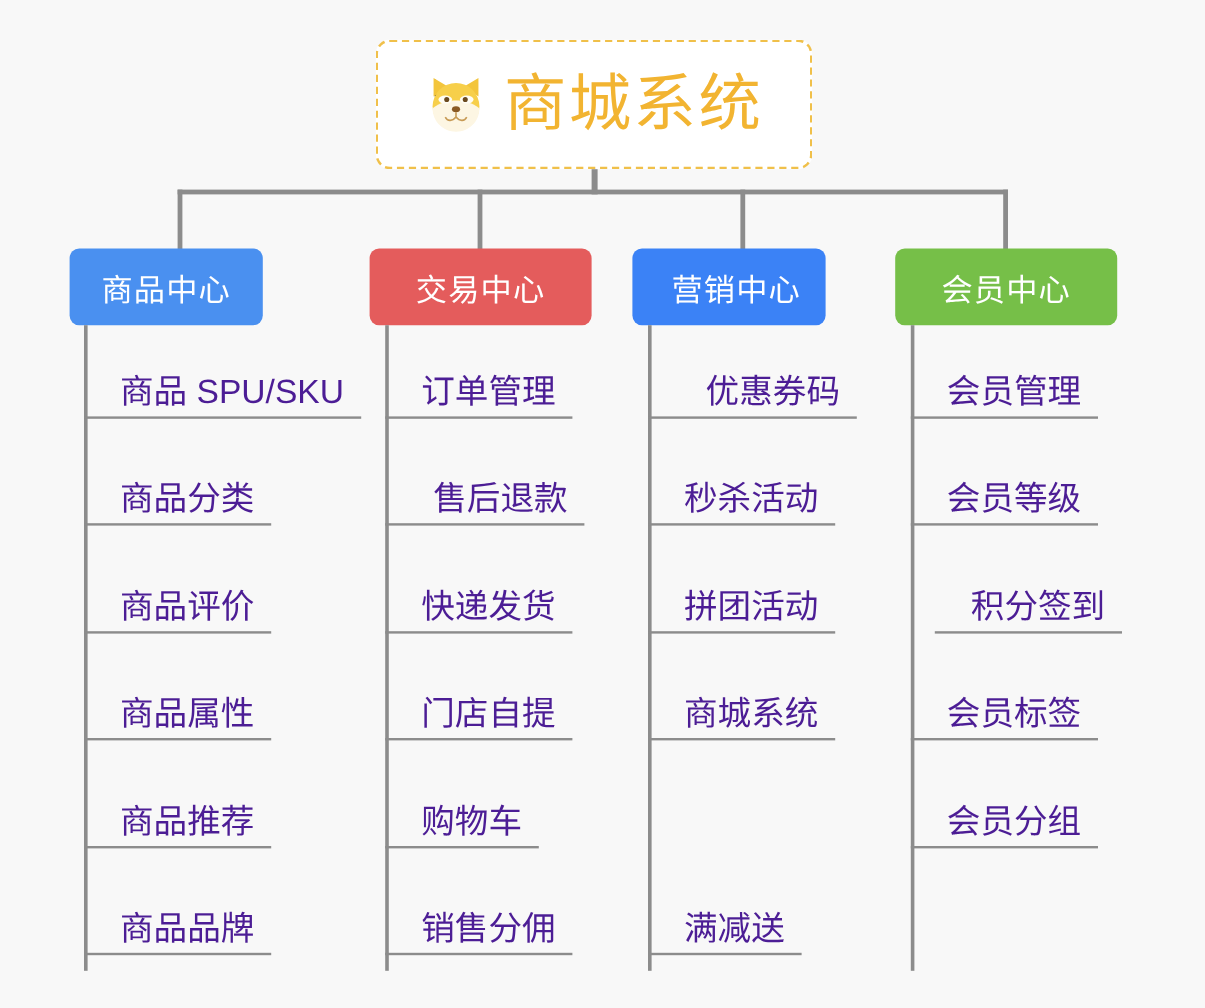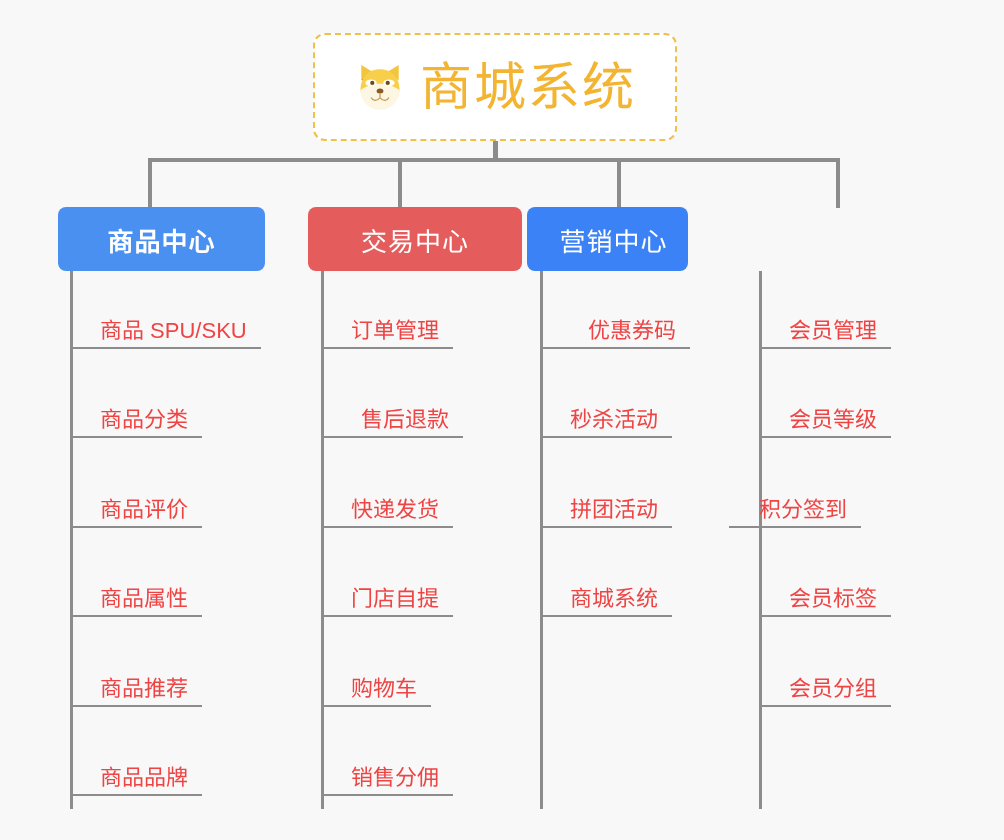--- a/index.html
+++ b/index.html
@@ -88,23 +88,23 @@
     position: absolute;
     box-sizing: border-box;
     height: 44px;
     display: flex;
     align-items: flex-end;
     border-bottom: 2px solid #8c8c8c;
     padding: 0 14px 4px 30px;
     white-space: nowrap;
   }
   .leaf-label {
-    font-size: 22px;
+    font-size: 28px;
     line-height: 1.1;
-    color: #ef4444;
+    color: #4c1d95;
     white-space: nowrap;
   }
 </style>
 </head>
 <body style="background: rgb(248, 248, 248);">
 
 <div id="mindmap">
 
   <div class="root-node" style="border-color: rgb(240, 192, 74); background: rgb(255, 255, 255);">
     <svg class="root-logo" viewBox="0 0 64 64" aria-hidden="true">
@@ -127,21 +127,21 @@
 
   <div class="conn conn-v" style="left: 493px; top: 141px; width: 5px; height: 21px; background: rgb(140, 140, 140);"></div>
 
   <div class="conn conn-h" style="left: 148px; top: 158px; width: 692px; height: 4px; background: rgb(140, 140, 140);"></div>
 
   <div class="conn conn-v" style="left: 148px; top: 158px; height: 50px; background: rgb(140, 140, 140);"></div>
   <div class="conn conn-v" style="left: 398px; top: 158px; height: 50px; background: rgb(140, 140, 140);"></div>
   <div class="conn conn-v" style="left: 617px; top: 158px; height: 50px; background: rgb(140, 140, 140);"></div>
   <div class="conn conn-v" style="left: 836px; top: 158px; height: 50px; background: rgb(140, 140, 140);"></div>
 
-  <div class="cat-box" style="left: 58px; top: 207px; width: 207px; background: rgb(74, 144, 240); font-weight: bold;">
+  <div class="cat-box" style="left: 58px; top: 207px; width: 161px; background: rgb(74, 144, 240);">
     <span>商品中心</span>
   </div>
   <div class="trunk" style="left: 70px; top: 271px; height: 538px; background: rgb(140, 140, 140);"></div>
 
   <div class="leaf" style="left:70px; top:305px;">
     <span class="leaf-label">商品 SPU/SKU</span>
   </div>
   <div class="leaf" style="left:70px; top:394px;">
     <span class="leaf-label">商品分类</span>
   </div>
@@ -151,21 +151,21 @@
   <div class="leaf" style="left:70px; top:573px;">
     <span class="leaf-label">商品属性</span>
   </div>
   <div class="leaf" style="left:70px; top:663px;">
     <span class="leaf-label">商品推荐</span>
   </div>
   <div class="leaf" style="left:70px; top:752px;">
     <span class="leaf-label">商品品牌</span>
   </div>
 
-  <div class="cat-box" style="left: 308px; top: 207px; width: 214px; background: rgb(228, 92, 92);">
+  <div class="cat-box" style="left: 308px; top: 207px; width: 185px; background: rgb(228, 92, 92);">
     <span>交易中心</span>
   </div>
   <div class="trunk" style="left: 321px; top: 271px; height: 538px; background: rgb(140, 140, 140);"></div>
 
   <div class="leaf" style="left:321px; top:305px;">
     <span class="leaf-label">订单管理</span>
   </div>
   <div class="leaf" style="left:321px; top:394px;padding-left:40px;">
     <span class="leaf-label">售后退款</span>
   </div>
@@ -192,30 +192,36 @@
   </div>
   <div class="leaf" style="left:540px; top:484px;">
     <span class="leaf-label">拼团活动</span>
   </div>
   <div class="leaf" style="left:540px; top:394px;">
     <span class="leaf-label">秒杀活动</span>
   </div>
   <div class="leaf" style="left:540px; top:573px;">
     <span class="leaf-label">商城系统</span>
   </div>
-
+  <div class="leaf" style="left:540px; top:752px;">
+    <span class="leaf-label">满减送</span>
+  </div>
+
+  <div class="cat-box" style="left: 746px; top: 207px; width: 185px; background: rgb(118, 191, 72);">
+    <span>会员中心</span>
+  </div>
   <div class="trunk" style="left: 759px; top: 271px; height: 538px; background: rgb(140, 140, 140);"></div>
 
   <div class="leaf" style="left:759px; top:305px;">
     <span class="leaf-label">会员管理</span>
   </div>
   <div class="leaf" style="left:759px; top:394px;">
     <span class="leaf-label">会员等级</span>
   </div>
-  <div class="leaf" style="left:729px; top:484px;">
+  <div class="leaf" style="left:779px; top:484px;">
     <span class="leaf-label">积分签到</span>
   </div>
   <div class="leaf" style="left:759px; top:573px;">
     <span class="leaf-label">会员标签</span>
   </div>
   <div class="leaf" style="left:759px; top:663px;">
     <span class="leaf-label">会员分组</span>
   </div>
 
 </div>

